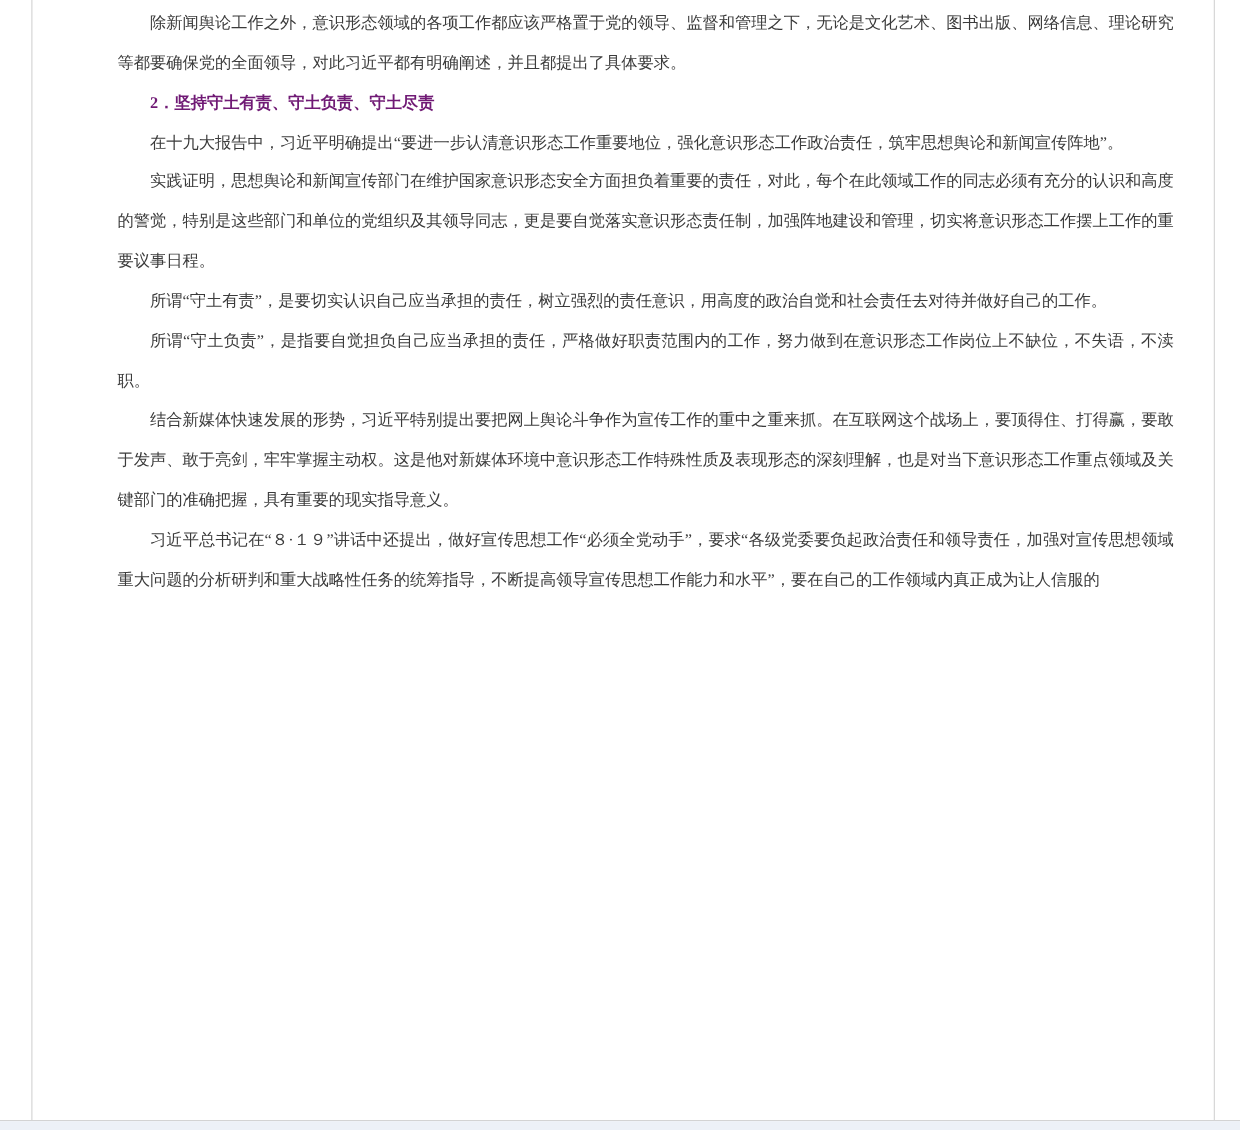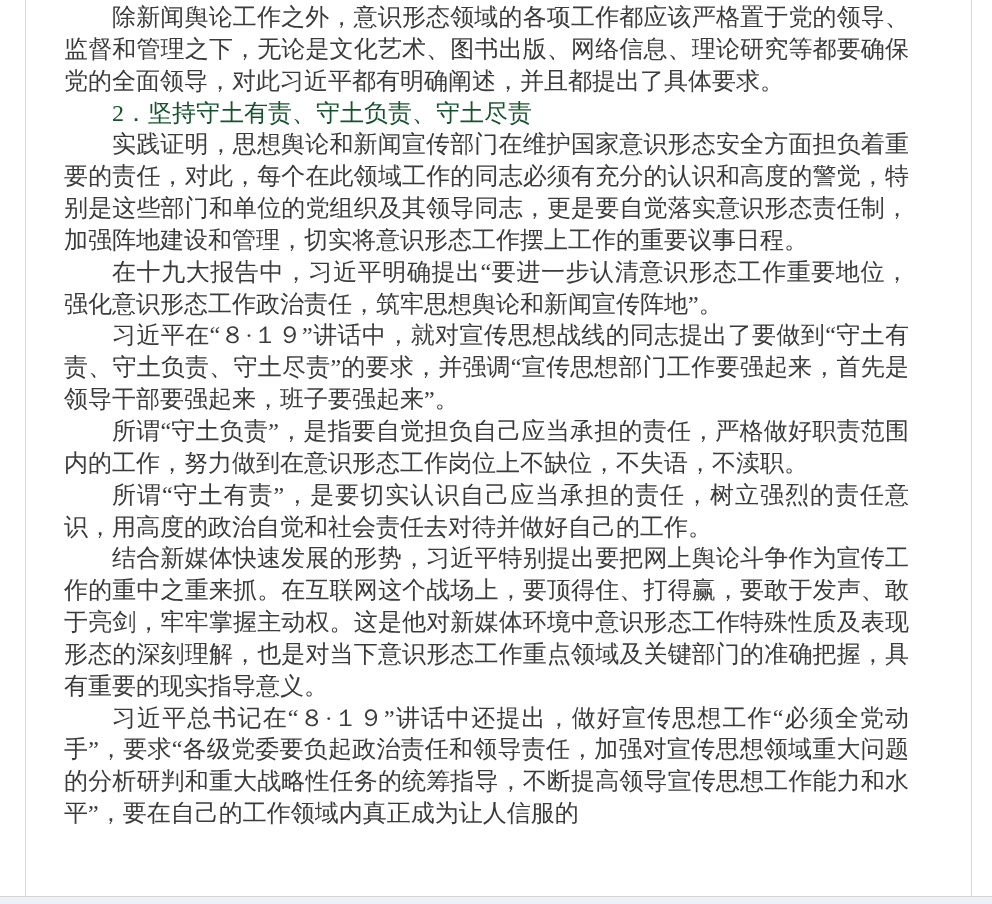--- a/index.html
+++ b/index.html
@@ -34,50 +34,49 @@
   .bottom-strip {
     position: absolute;
     top: 897px;
     left: 0;
     width: 992px;
     height: 7px;
     background: #edf1f7;
   }
   .content {
     position: absolute;
-    left: 64px;
+    left: 94px;
     top: 2px;
     width: 845px;
-    font-size: 24px;
+    font-size: 13px;
     line-height: 31.85px;
     color: #3b3b3b;
     text-align: justify;
     text-justify: inter-ideograph;
   }
   .content p {
     margin: 0;
     padding: 0;
     text-indent: 2em;
   }
   .content p.heading {
-    font-weight: normal;
-    color: #14532d;
+    font-weight: bold;
+    color: #701a75;
   }
 </style>
 </head>
 <body>
 
 <div class="v-border" id="left-border"></div>
 <div class="v-border" id="right-border"></div>
 <div class="h-border"></div>
 <div class="bottom-strip"></div>
 
 <div class="content">
   <p>除新闻舆论工作之外，意识形态领域的各项工作都应该严格置于党的领导、监督和管理之下，无论是文化艺术、图书出版、网络信息、理论研究等都要确保党的全面领导，对此习近平都有明确阐述，并且都提出了具体要求。</p>
   <p class="heading">2．坚持守土有责、守土负责、守土尽责</p>
+  <p>在十九大报告中，习近平明确提出“要进一步认清意识形态工作重要地位，强化意识形态工作政治责任，筑牢思想舆论和新闻宣传阵地”。</p>
   <p>实践证明，思想舆论和新闻宣传部门在维护国家意识形态安全方面担负着重要的责任，对此，每个在此领域工作的同志必须有充分的认识和高度的警觉，特别是这些部门和单位的党组织及其领导同志，更是要自觉落实意识形态责任制，加强阵地建设和管理，切实将意识形态工作摆上工作的重要议事日程。</p>
-  <p>在十九大报告中，习近平明确提出“要进一步认清意识形态工作重要地位，强化意识形态工作政治责任，筑牢思想舆论和新闻宣传阵地”。</p>
-  <p>习近平在“８·１９”讲话中，就对宣传思想战线的同志提出了要做到“守土有责、守土负责、守土尽责”的要求，并强调“宣传思想部门工作要强起来，首先是领导干部要强起来，班子要强起来”。</p>
+  <p>所谓“守土有责”，是要切实认识自己应当承担的责任，树立强烈的责任意识，用高度的政治自觉和社会责任去对待并做好自己的工作。</p>
   <p>所谓“守土负责”，是指要自觉担负自己应当承担的责任，严格做好职责范围内的工作，努力做到在意识形态工作岗位上不缺位，不失语，不渎职。</p>
-  <p>所谓“守土有责”，是要切实认识自己应当承担的责任，树立强烈的责任意识，用高度的政治自觉和社会责任去对待并做好自己的工作。</p>
   <p>结合新媒体快速发展的形势，习近平特别提出要把网上舆论斗争作为宣传工作的重中之重来抓。在互联网这个战场上，要顶得住、打得赢，要敢于发声、敢于亮剑，牢牢掌握主动权。这是他对新媒体环境中意识形态工作特殊性质及表现形态的深刻理解，也是对当下意识形态工作重点领域及关键部门的准确把握，具有重要的现实指导意义。</p>
   <p>习近平总书记在“８·１９”讲话中还提出，做好宣传思想工作“必须全党动手”，要求“各级党委要负起政治责任和领导责任，加强对宣传思想领域重大问题的分析研判和重大战略性任务的统筹指导，不断提高领导宣传思想工作能力和水平”，要在自己的工作领域内真正成为让人信服的</p>
 </div>
 
 </body></html>

